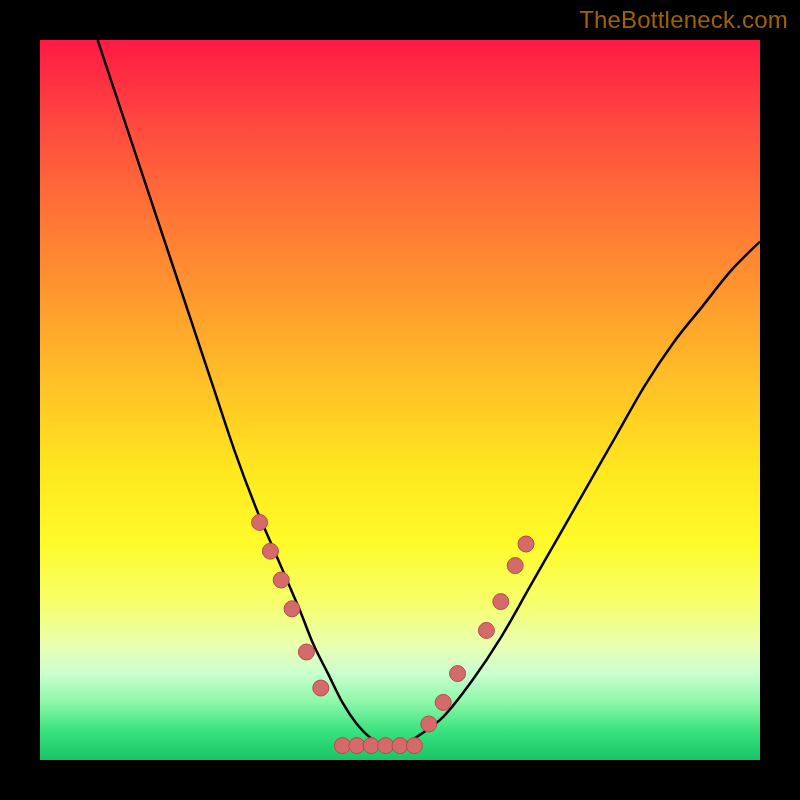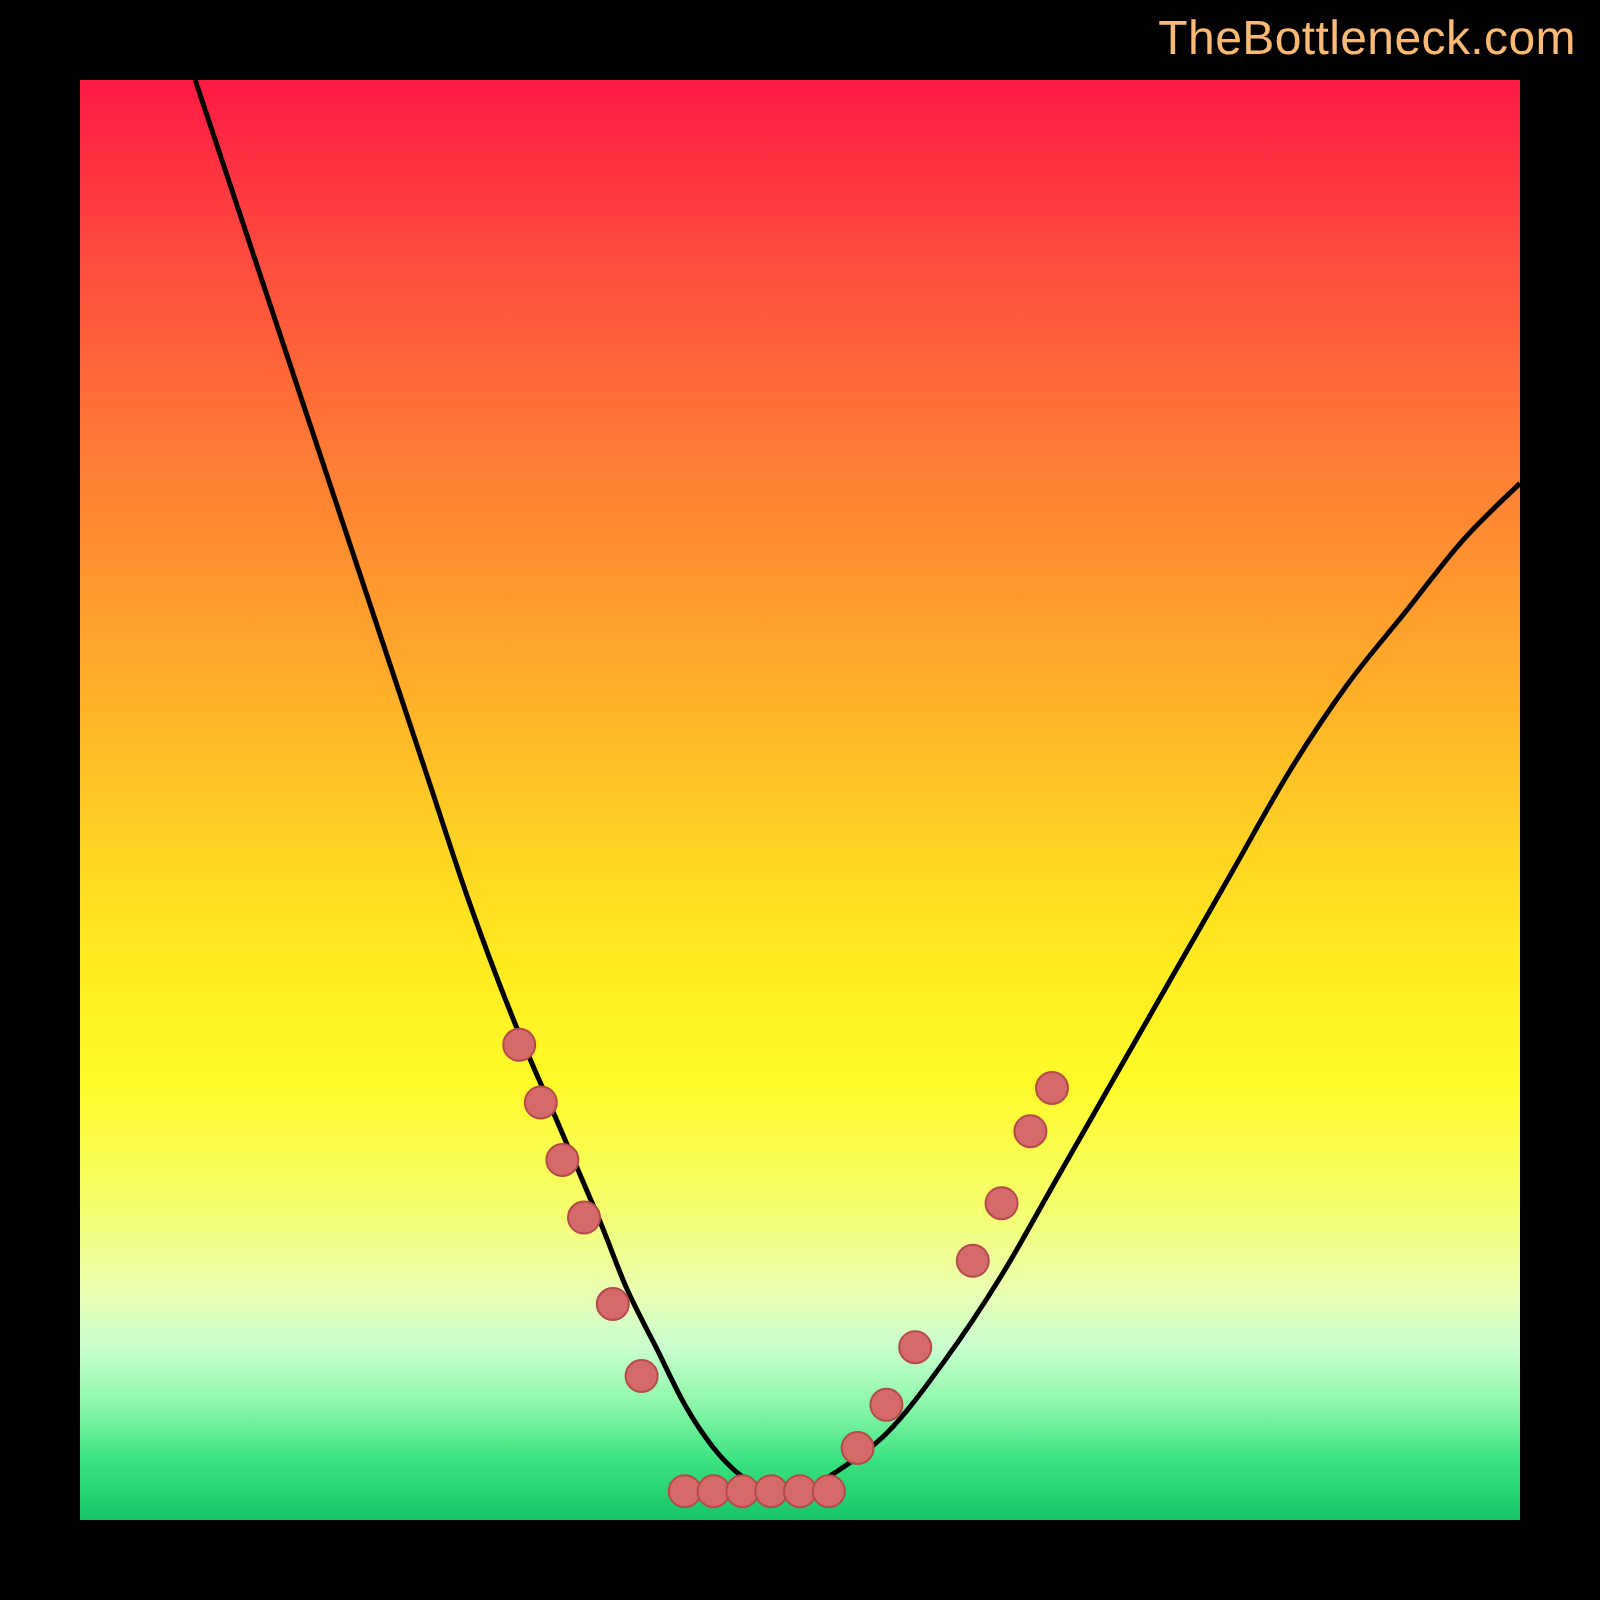--- a/index.html
+++ b/index.html
@@ -40,21 +40,21 @@
       #38e27e 96%,
       #18c466 100%
     );
   }
   .watermark {
     position: absolute;
     top: 6px;
     right: 12px;
     font-family: Arial, Helvetica, sans-serif;
     font-size: 24px;
-    color: #fdba74;
+    color: #a16207;
     letter-spacing: 0.2px;
     font-weight: 500;
   }
   svg {
     position: absolute;
     left: 0;
     top: 0;
   }
 </style>
 </head>

